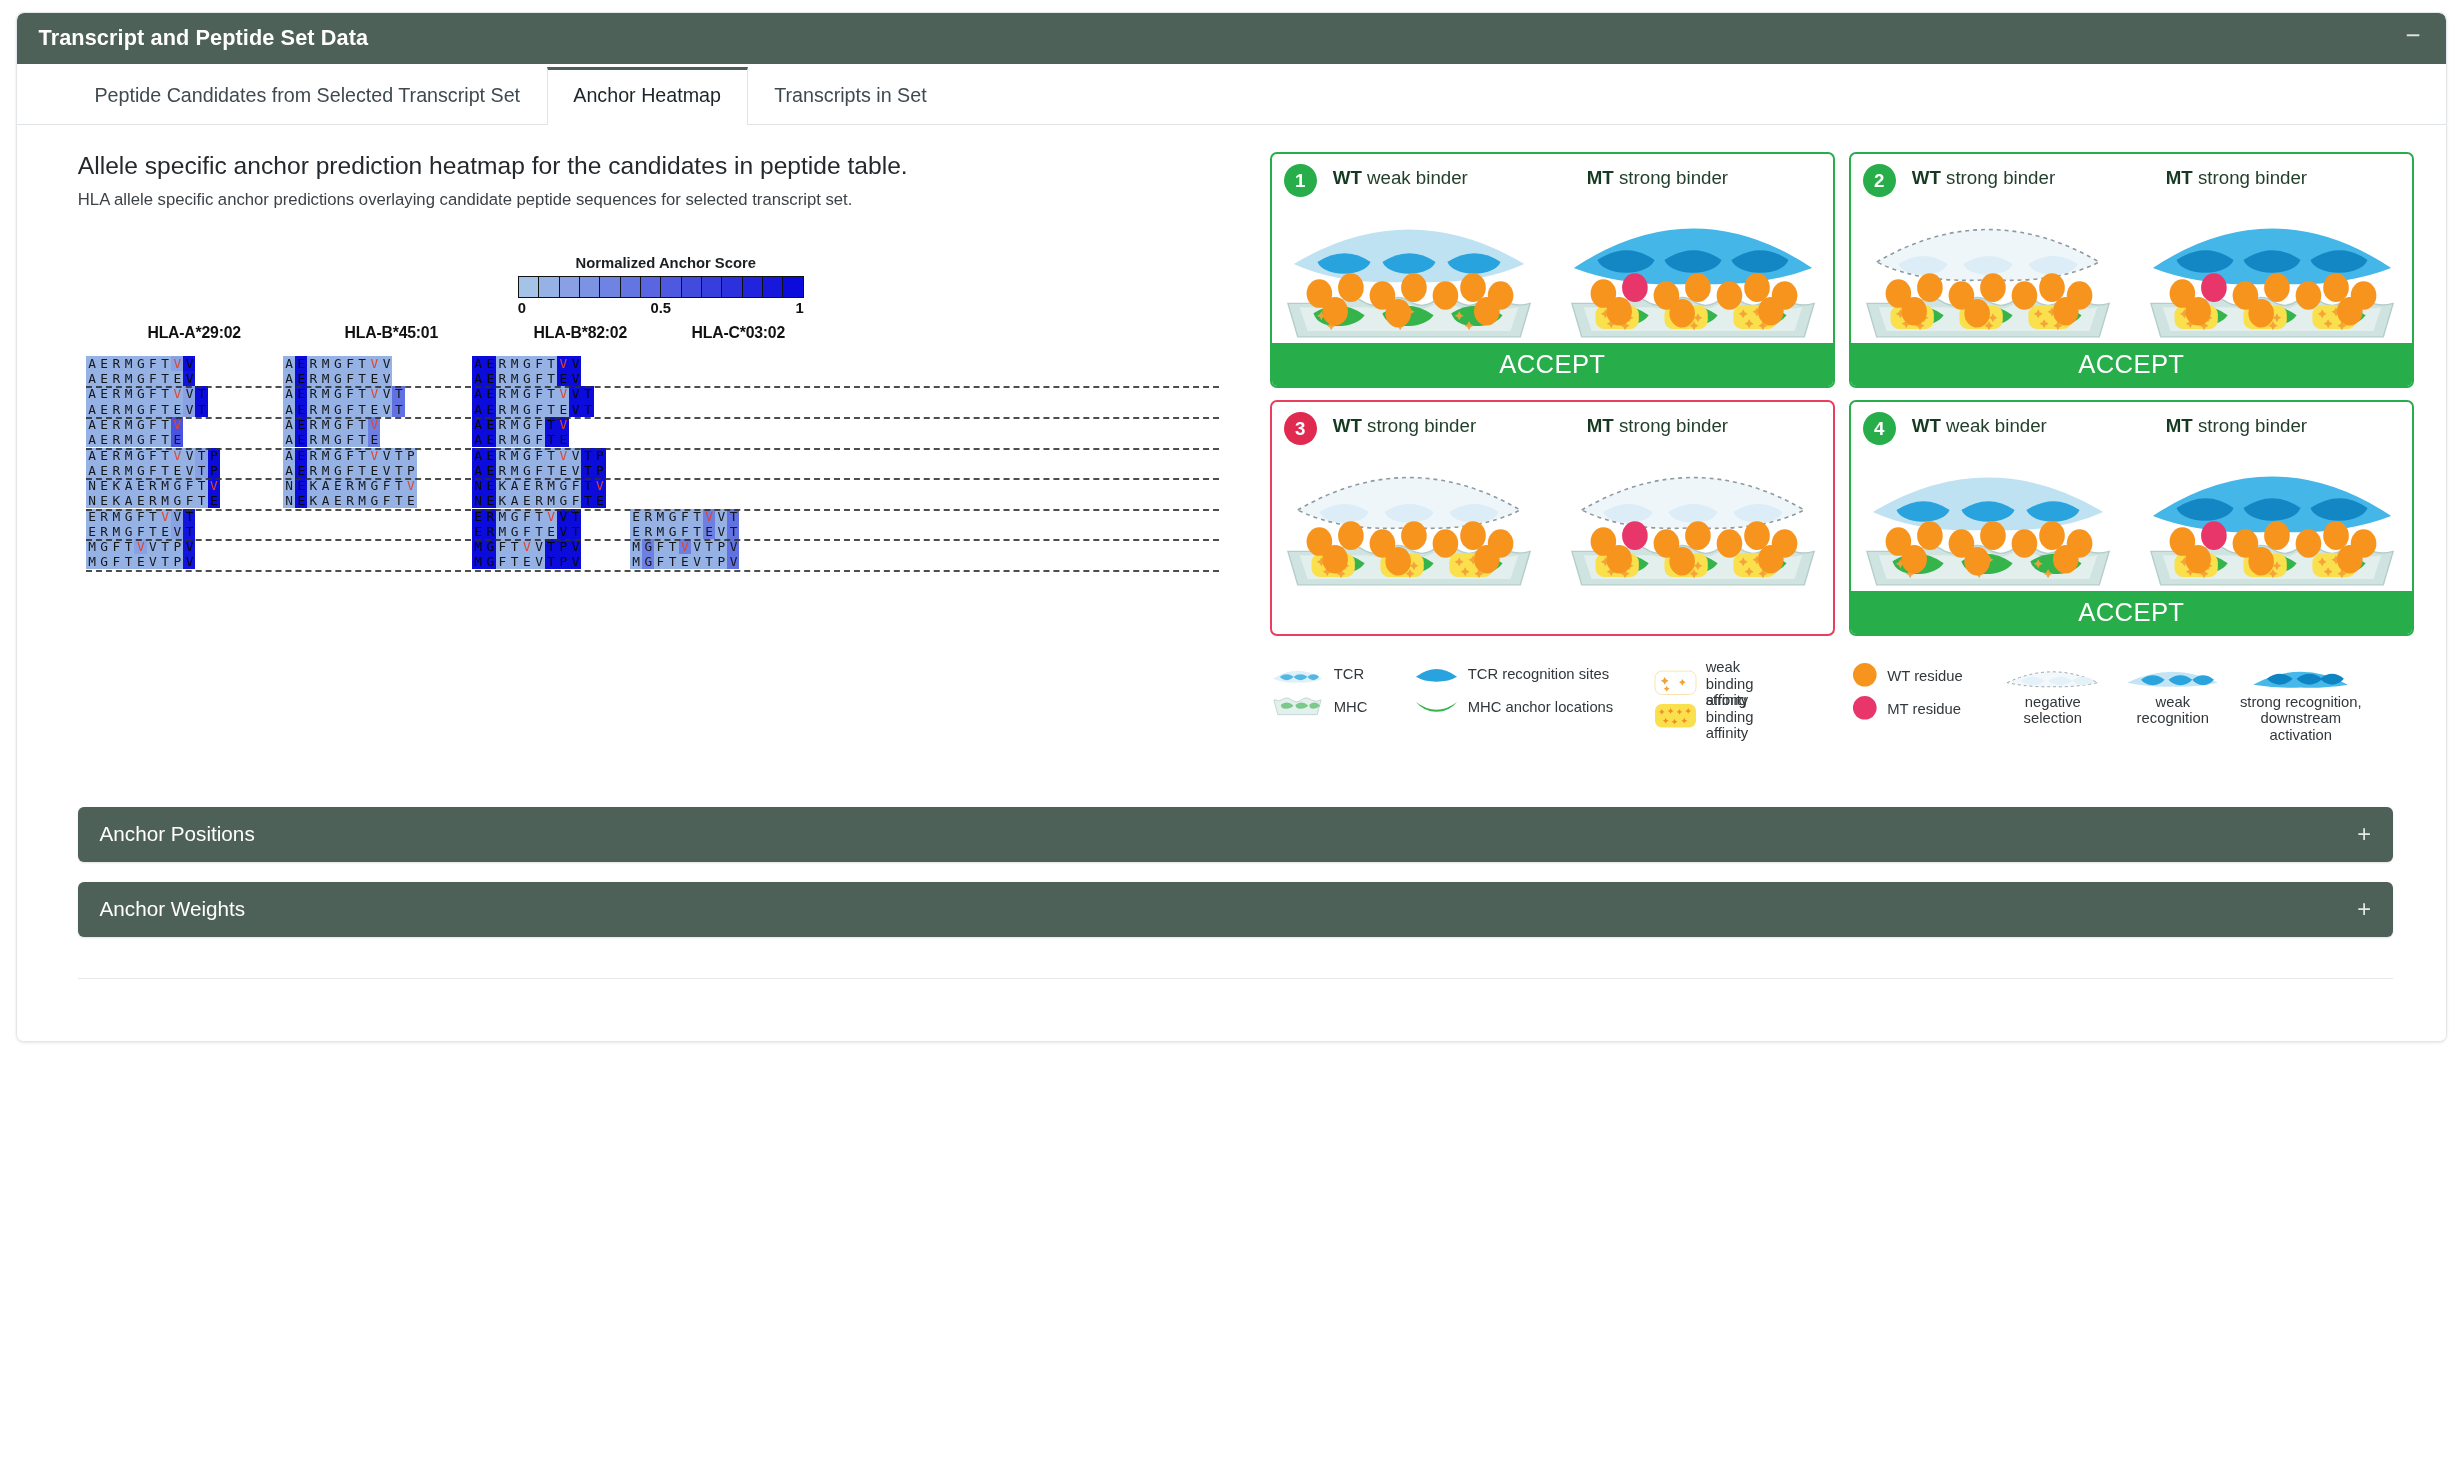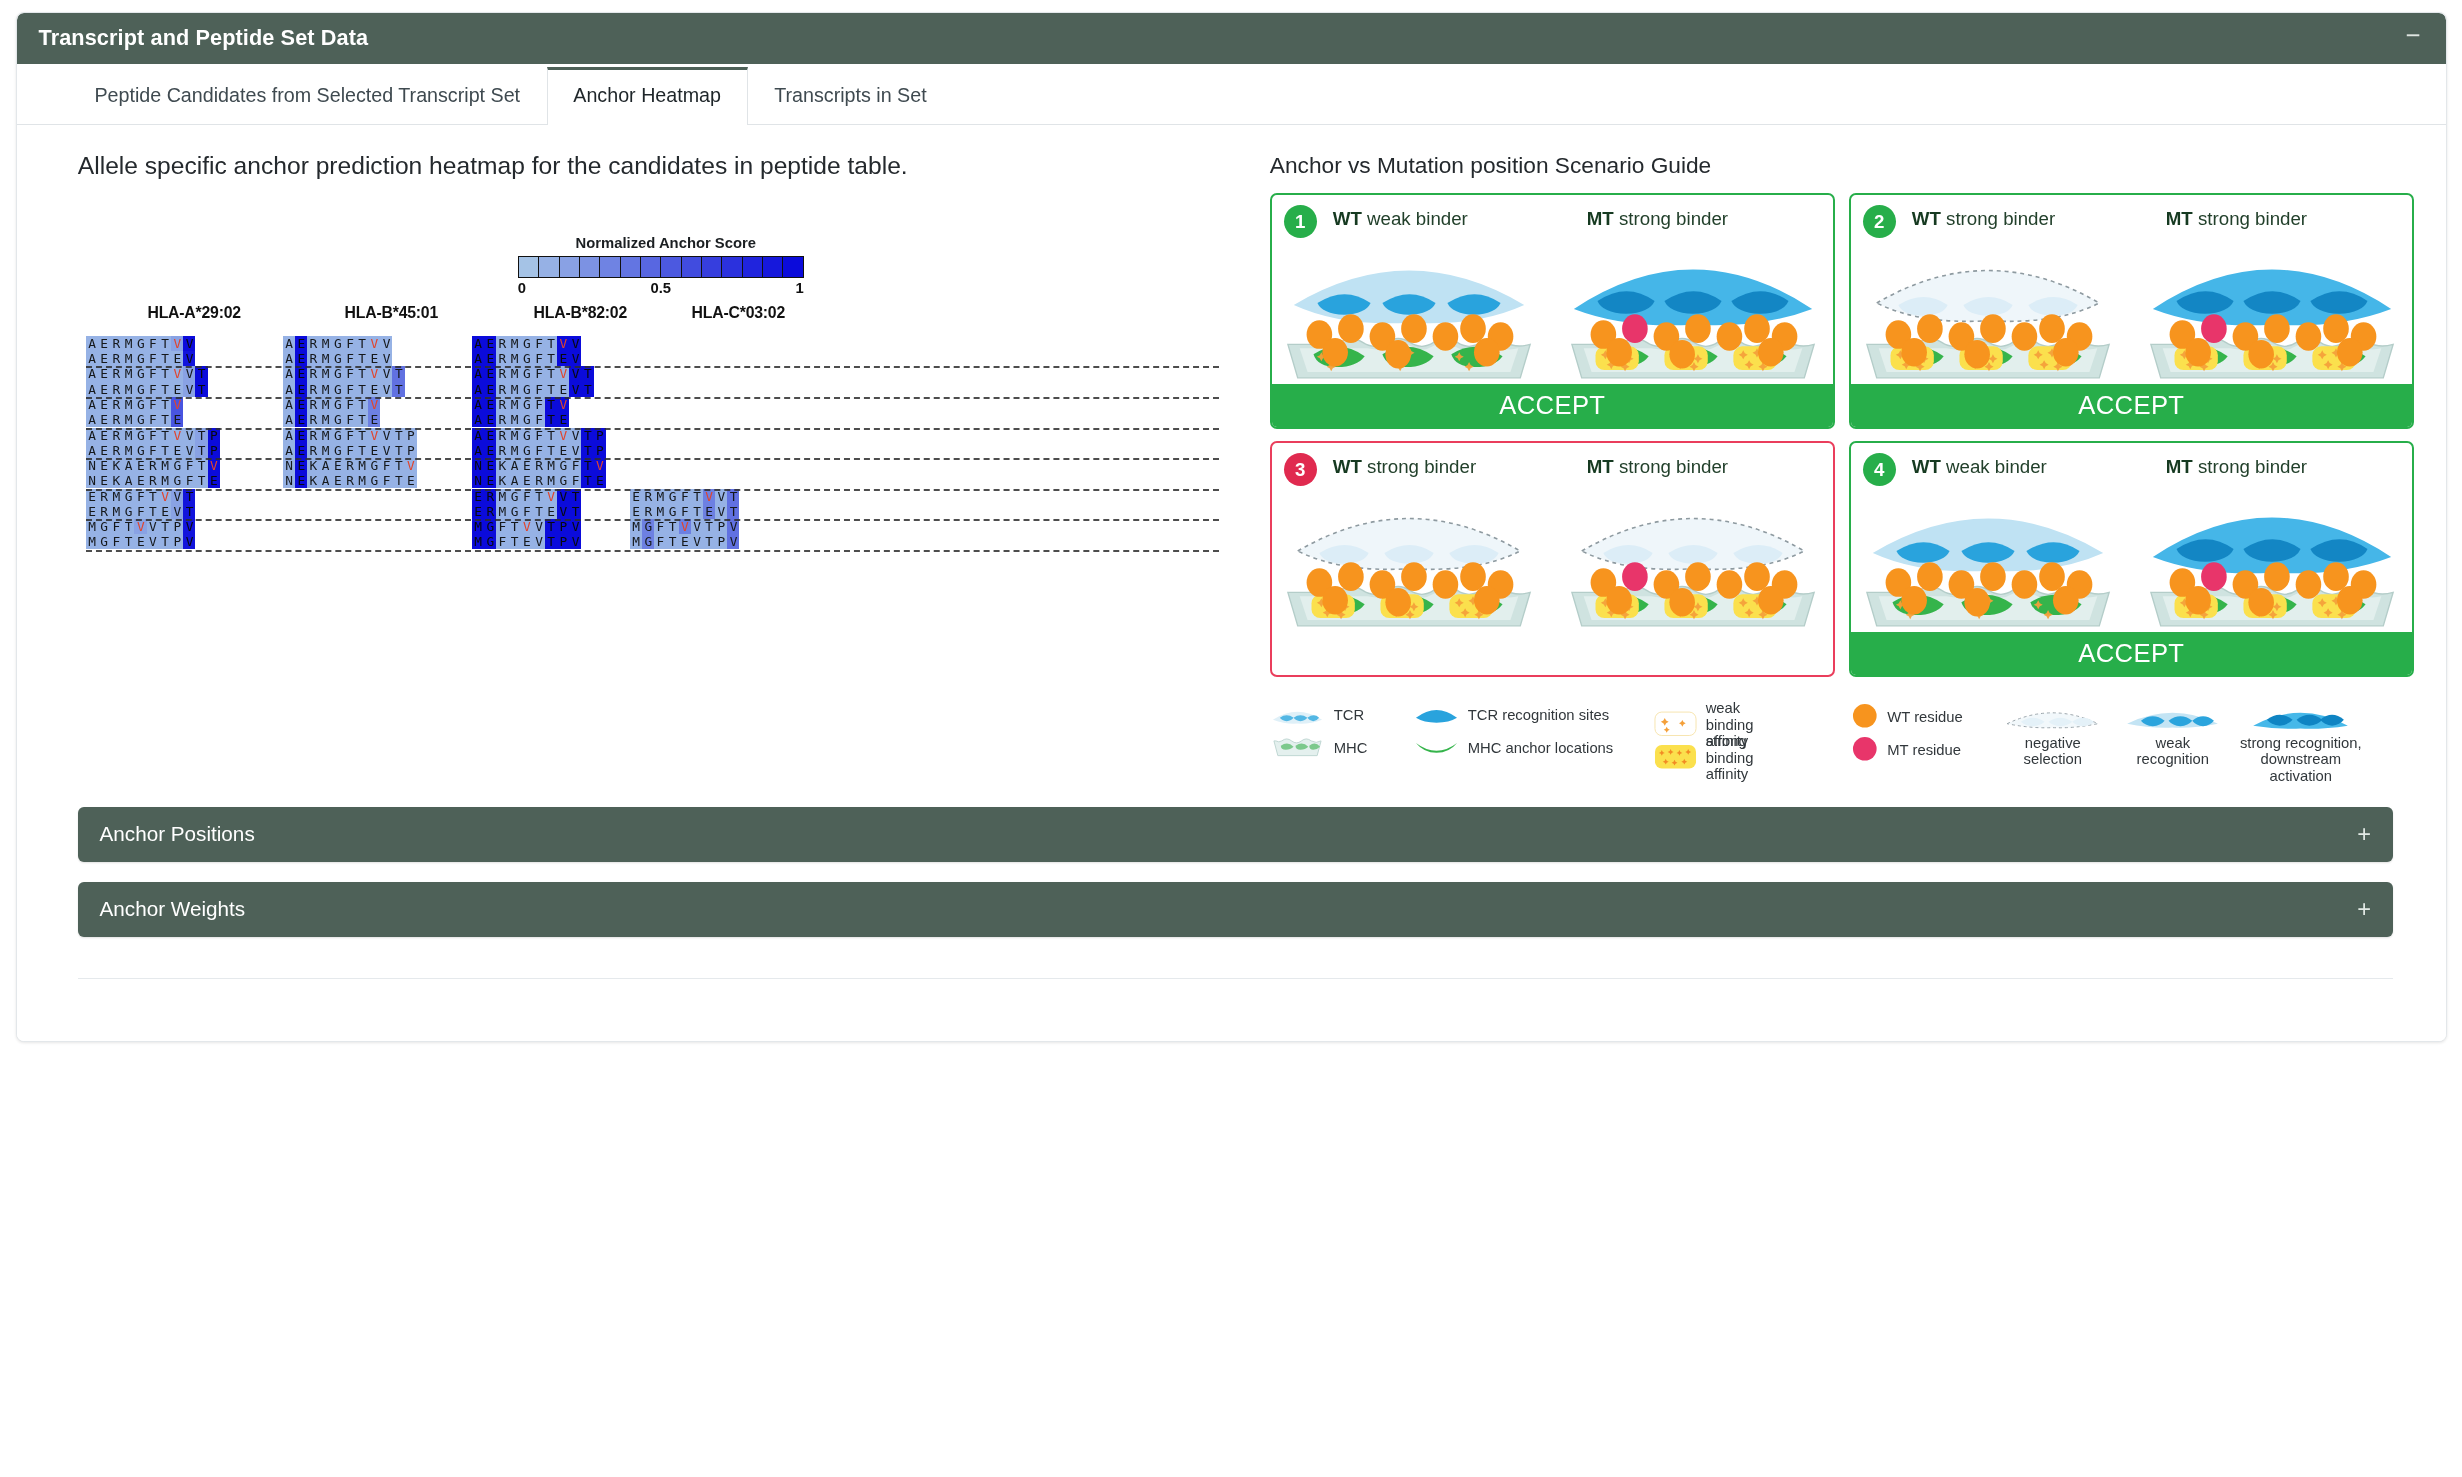--- a/index.html
+++ b/index.html
@@ -158,20 +158,21 @@
     <div class="tabs">
       <div class="tab">Peptide Candidates from Selected Transcript Set</div>
       <div class="tab active">Anchor Heatmap</div>
       <div class="tab">Transcripts in Set</div>
     </div>
 
     <div class="card-body">
 
       <div class="left-col">
         <p class="head-line">Allele specific anchor prediction heatmap for the candidates in peptide table.</p>
+        <p class="sub-line">HLA allele specific anchor predictions overlaying candidate peptide sequences for selected transcript set.</p>
 
         <div class="figure">
 
           <div class="legend-block">
             <div class="legend-title">Normalized Anchor Score</div>
             <div class="legend-bar" id="cbar">
                 <i style="background: rgb(165, 195, 230);"></i>
                 <i style="background: rgb(150, 177, 229);"></i>
                 <i style="background: rgb(137, 161, 228);"></i>
                 <i style="background: rgb(124, 146, 227);"></i>
@@ -692,21 +693,20 @@
                 <div class="dash" style="top: 153px;"></div>
                 <div class="dash" style="top: 183px;"></div>
                 <div class="dash" style="top: 214px;"></div>
               </div>
           </div>
 
         </div>
       </div>
 
       <div class="right-col">
-        <p class="sg-title">Anchor vs Mutation position Scenario Guide</p>
 
         <div class="sg-grid" id="sgGrid">
             <div class="sg-card p1">
       <div class="sg-inner">
         <div class="sg-badge">1</div>
         <div class="sg-label l"><b>WT</b> weak binder</div>
         <div class="sg-label r"><b>MT</b> strong binder</div>
         <div class="mhcwrap a"><svg viewBox="0 0 262 152" width="258" height="150">
     <path d="M14 76 Q131 6 248 76 Q200 98 131 94 Q62 98 14 76 Z" fill="#bfe2f3"></path>
           <path d="M38 74 q28 -18 54 0 q-5 11 -27 12 q-22 -1 -27 -12z" fill="#29a3dd"></path>

